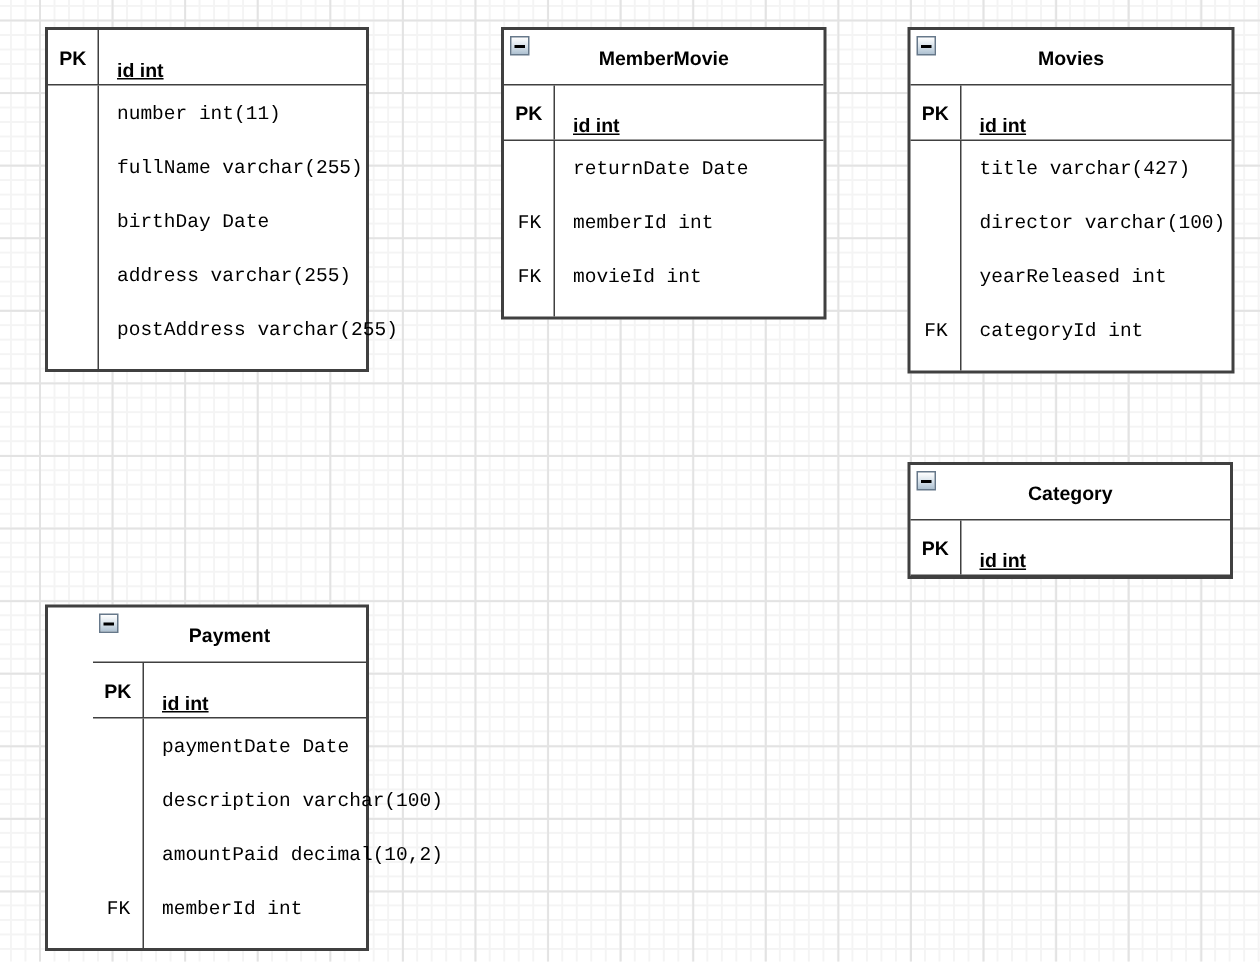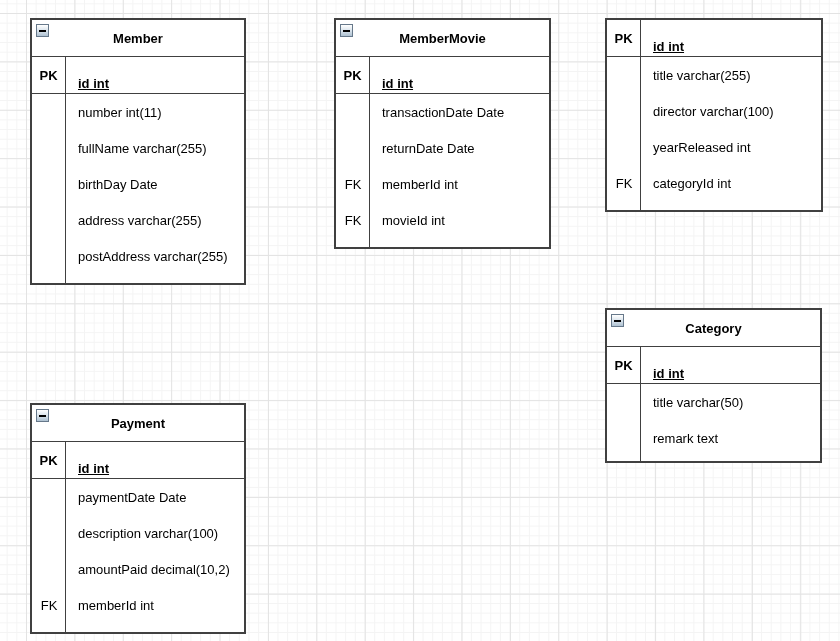--- a/index.html
+++ b/index.html
@@ -41,39 +41,33 @@
   .minus-bar { width:7px; height:2px; background:#000; }
   .row { display:flex; align-items:center; height:36px; }
   .key-cell {
     flex:0 0 34px; box-sizing:border-box; align-self:stretch;
     display:flex; align-items:center; justify-content:center;
   }
   .pk-row { border-bottom:1px solid var(--line,#404040); }
   .pk-row .key-cell { font-weight:bold; border-right:1px solid var(--line,#404040); }
   .field-cell { padding-left:12px; white-space:nowrap; }
   .pk-field { font-weight:bold; text-decoration:underline;margin-top:16px; }
-  .entity-body { position:relative; padding-bottom:9px; }
+  .entity-body { position:relative; padding-bottom:9px;font-family:Liberation Mono, monospace; }
   .entity-body::after {
     content:""; position:absolute; left:33px; top:0; bottom:0; width:1px;
     background:var(--line,#404040); pointer-events:none;
   }
   .entity--category .entity-body { padding-bottom:5px; }
 </style>
 </head>
 <body style="color: rgb(0, 0, 0);">
 
 <div class="canvas">
 
   <div class="entity" style="left:30px; top:18px; width:216px;">
-    <div class="entity-header">
-      <span class="collapse-btn">
-          <span class="minus-bar"></span>
-        </span>
-      <span>Member</span>
-    </div>
     <div class="row pk-row">
       <span class="key-cell">PK</span>
       <span class="field-cell pk-field">id int</span>
     </div>
     <div class="entity-body">
       <div class="row">
         <span class="key-cell"></span>
         <span class="field-cell">number int(11)</span>
       </div>
       <div class="row">
@@ -102,46 +96,48 @@
         </span>
       <span>MemberMovie</span>
     </div>
     <div class="row pk-row">
       <span class="key-cell">PK</span>
       <span class="field-cell pk-field">id int</span>
     </div>
     <div class="entity-body">
       <div class="row">
         <span class="key-cell"></span>
-        <span class="field-cell">transactionDate Date</span>
-      </div>
-      <div class="row">
-        <span class="key-cell"></span>
         <span class="field-cell">returnDate Date</span>
       </div>
       <div class="row">
         <span class="key-cell">FK</span>
         <span class="field-cell">memberId int</span>
       </div>
       <div class="row">
         <span class="key-cell">FK</span>
         <span class="field-cell">movieId int</span>
       </div>
     </div>
   </div>
 
   <div class="entity" style="left:605px; top:18px; width:218px;">
+    <div class="entity-header">
+      <span class="collapse-btn">
+          <span class="minus-bar"></span>
+        </span>
+      <span>Movies</span>
+    </div>
     <div class="row pk-row">
       <span class="key-cell">PK</span>
       <span class="field-cell pk-field">id int</span>
     </div>
     <div class="entity-body">
       <div class="row">
         <span class="key-cell"></span>
-        <span class="field-cell">title varchar(255)</span>
+        <span class="field-cell">title varchar(427)</span>
       </div>
       <div class="row">
         <span class="key-cell"></span>
         <span class="field-cell">director varchar(100)</span>
       </div>
       <div class="row">
         <span class="key-cell"></span>
         <span class="field-cell">yearReleased int</span>
       </div>
       <div class="row">
@@ -155,33 +151,23 @@
     <div class="entity-header">
       <span class="collapse-btn">
           <span class="minus-bar"></span>
         </span>
       <span>Category</span>
     </div>
     <div class="row pk-row">
       <span class="key-cell">PK</span>
       <span class="field-cell pk-field">id int</span>
     </div>
-    <div class="entity-body">
-      <div class="row">
-        <span class="key-cell"></span>
-        <span class="field-cell">title varchar(50)</span>
-      </div>
-      <div class="row">
-        <span class="key-cell"></span>
-        <span class="field-cell">remark text</span>
-      </div>
-    </div>
   </div>
 
-  <div class="entity" style="left:30px; top:403px; width:216px;">
+  <div class="entity" style="left:30px; top:403px; width:216px;padding-left:30px;">
     <div class="entity-header">
       <span class="collapse-btn">
           <span class="minus-bar"></span>
         </span>
       <span>Payment</span>
     </div>
     <div class="row pk-row">
       <span class="key-cell">PK</span>
       <span class="field-cell pk-field">id int</span>
     </div>

